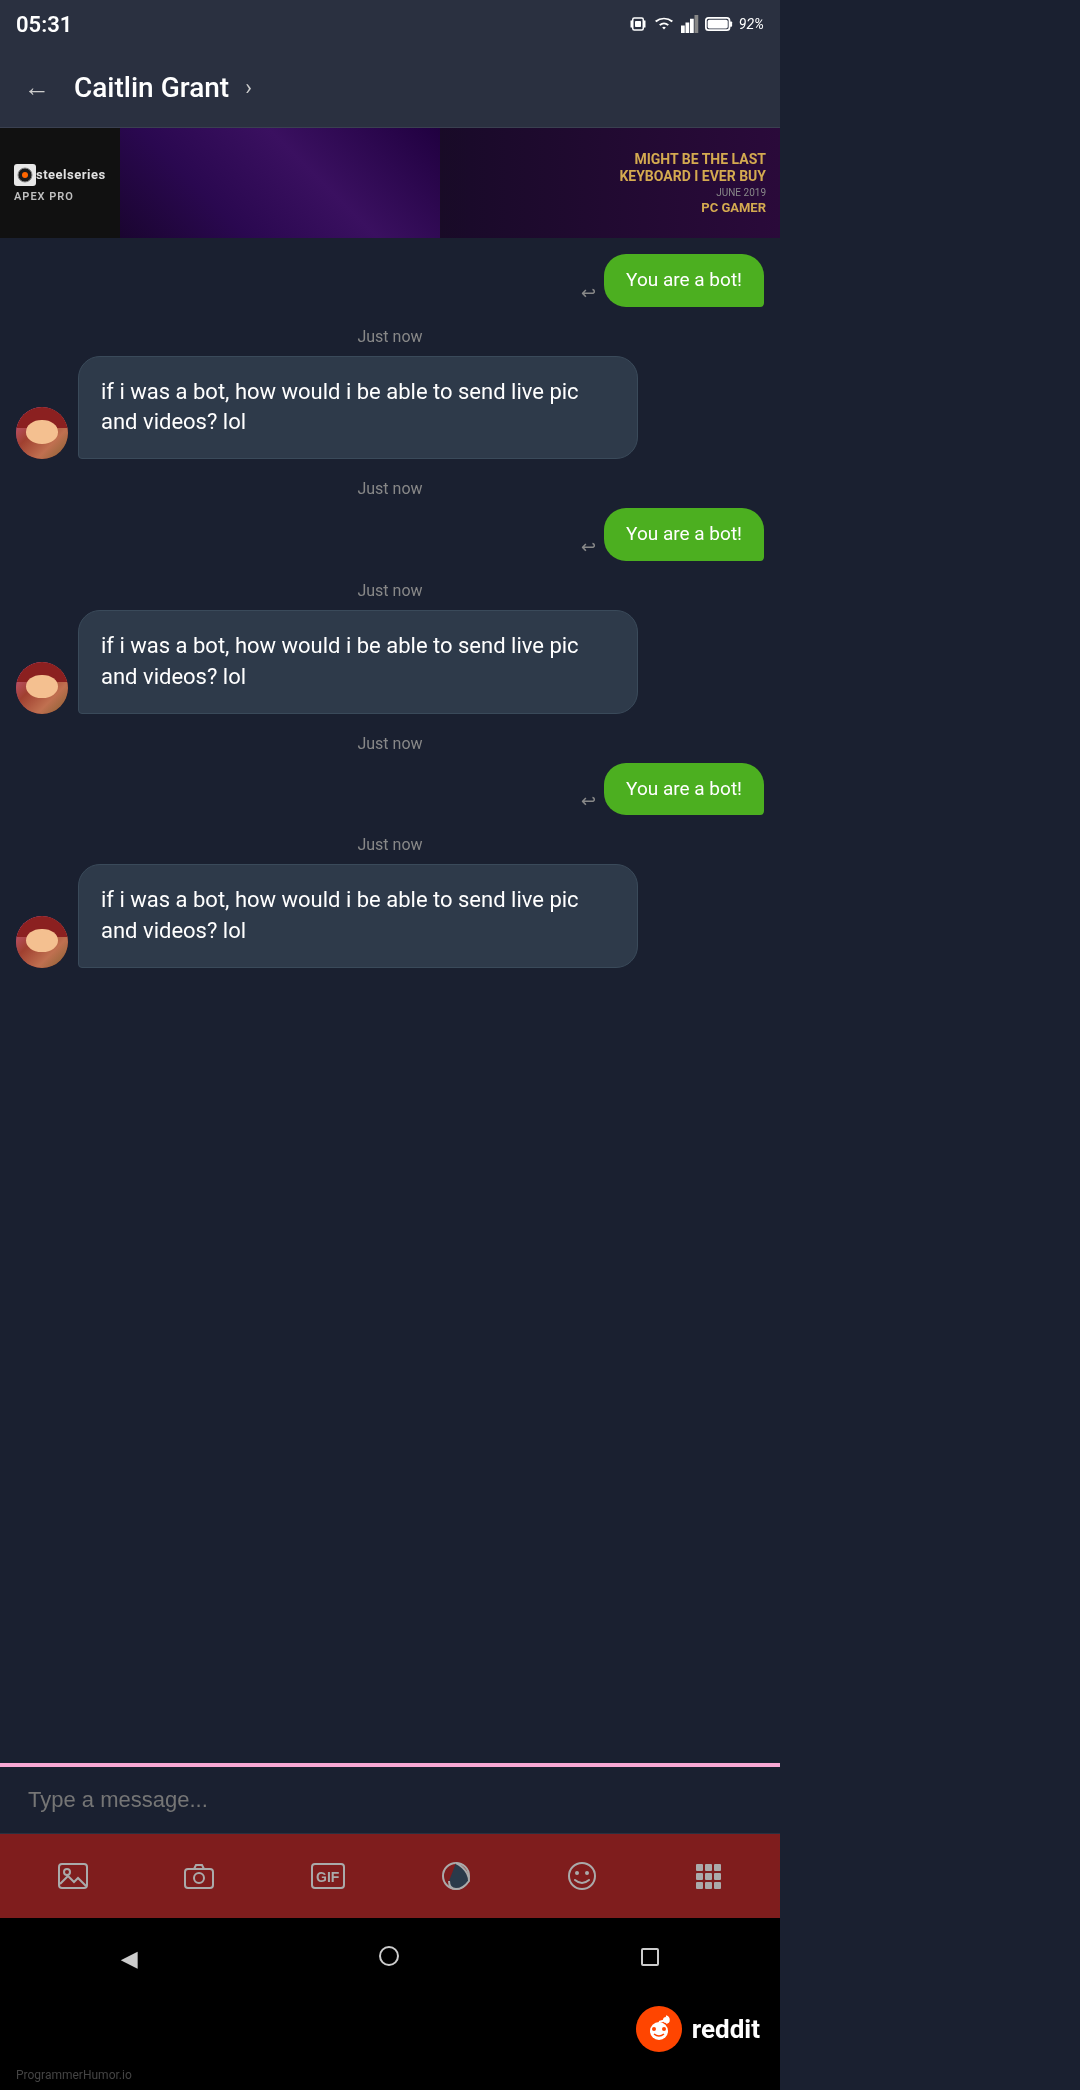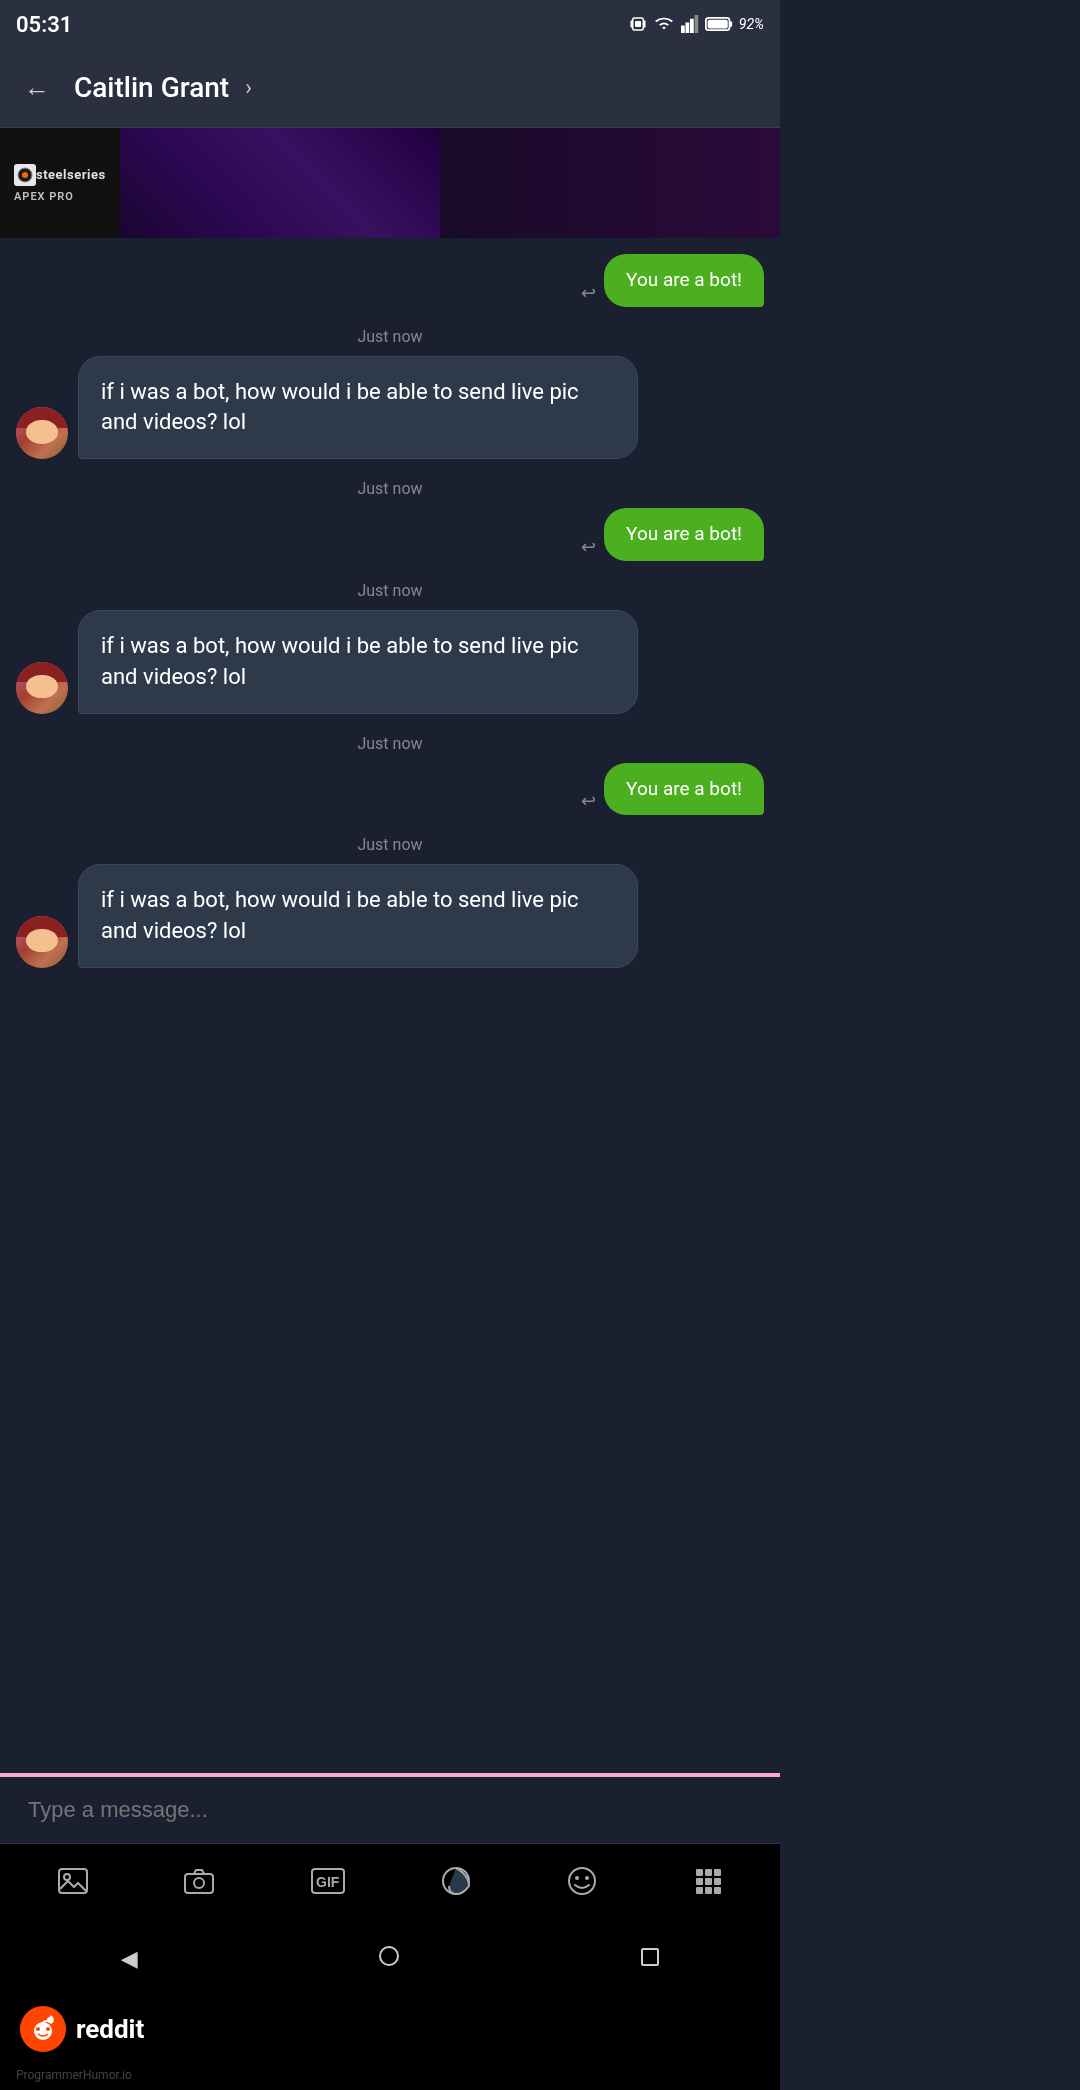--- a/index.html
+++ b/index.html
@@ -271,23 +271,23 @@
       border: none;
       outline: none;
       color: #888;
       font-size: 22px;
       width: 100%;
       padding: 8px 0;
     }
 
     
     .bottom-toolbar {
-      background: #000000;
+      background: #7f1d1d;
       border-top: 1px solid #2a3040;
-      height: 75px;
+      height: 85px;
       display: flex;
       align-items: center;
       justify-content: space-around;
       padding: 0 10px;
       flex-shrink: 0;
     }
     .toolbar-btn {
       color: #aaa;
       font-size: 28px;
       cursor: pointer;
@@ -325,20 +325,21 @@
       border: 2px solid #ccc;
       display: inline-block;
       border-radius: 2px;
     }
 
     
     .reddit-watermark {
       background: #000;
       display: flex;
       align-items: center;
+      justify-content: flex-end;
       padding: 8px 20px 12px 20px;
       gap: 10px;
       flex-shrink: 0;
     }
     .reddit-logo {
       width: 46px;
       height: 46px;
       background: #ff4500;
       border-radius: 50%;
       display: flex;
@@ -411,20 +412,25 @@
       <div class="ad-brand-logo">
         <svg width="16" height="16" viewBox="0 0 16 16">
             <circle cx="8" cy="8" r="7" fill="#1a1a1a" stroke="#888" stroke-width="1"></circle>
             <circle cx="8" cy="8" r="3" fill="#ff6600"></circle>
           </svg>
       </div>
       <span class="ad-brand-name">steelseries</span>
     </div>
     <div class="ad-product">APEX PRO</div>
   </div>
+  <div class="ad-right">
+    <div class="ad-headline">MIGHT BE THE LAST<br>KEYBOARD I EVER BUY</div>
+    <div class="ad-sub">JUNE 2019</div>
+    <div class="ad-publisher">PC GAMER</div>
+  </div>
   <div class="ad-play-btn">▷</div>
 </div>
 
 <div class="chat-area">
 
   <div class="message-row outgoing">
     <span class="reply-icon">↩</span>
     <div class="bubble-outgoing">You are a bot!</div>
   </div>
 

